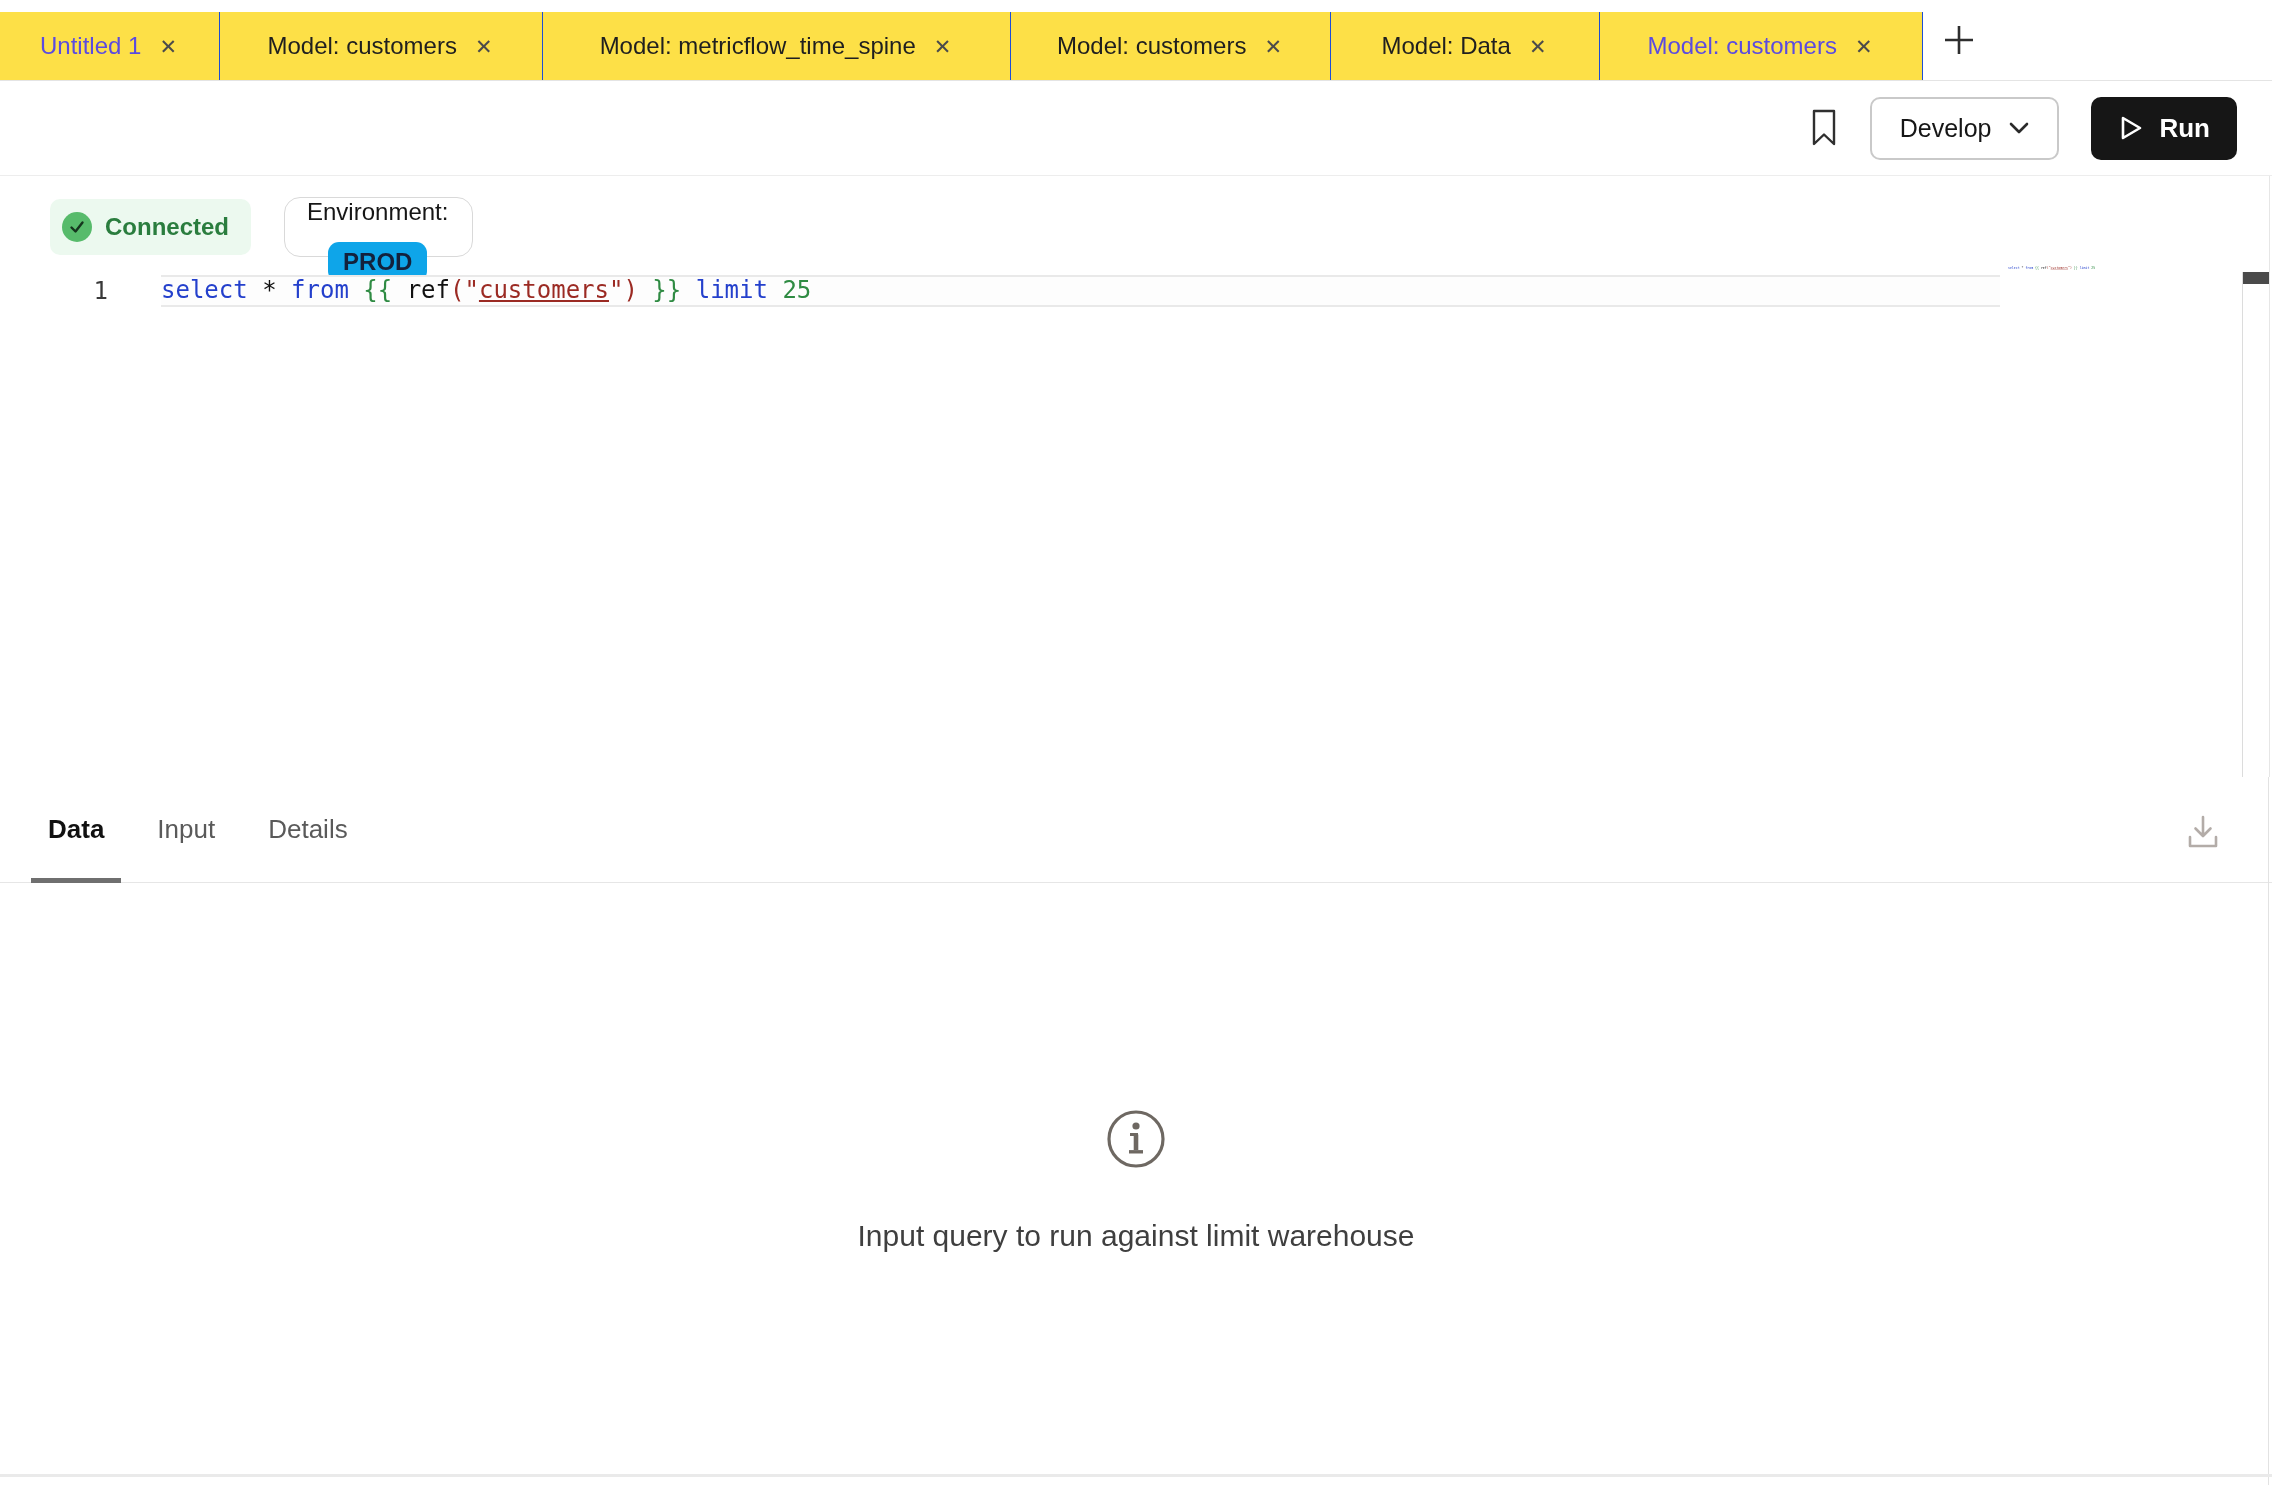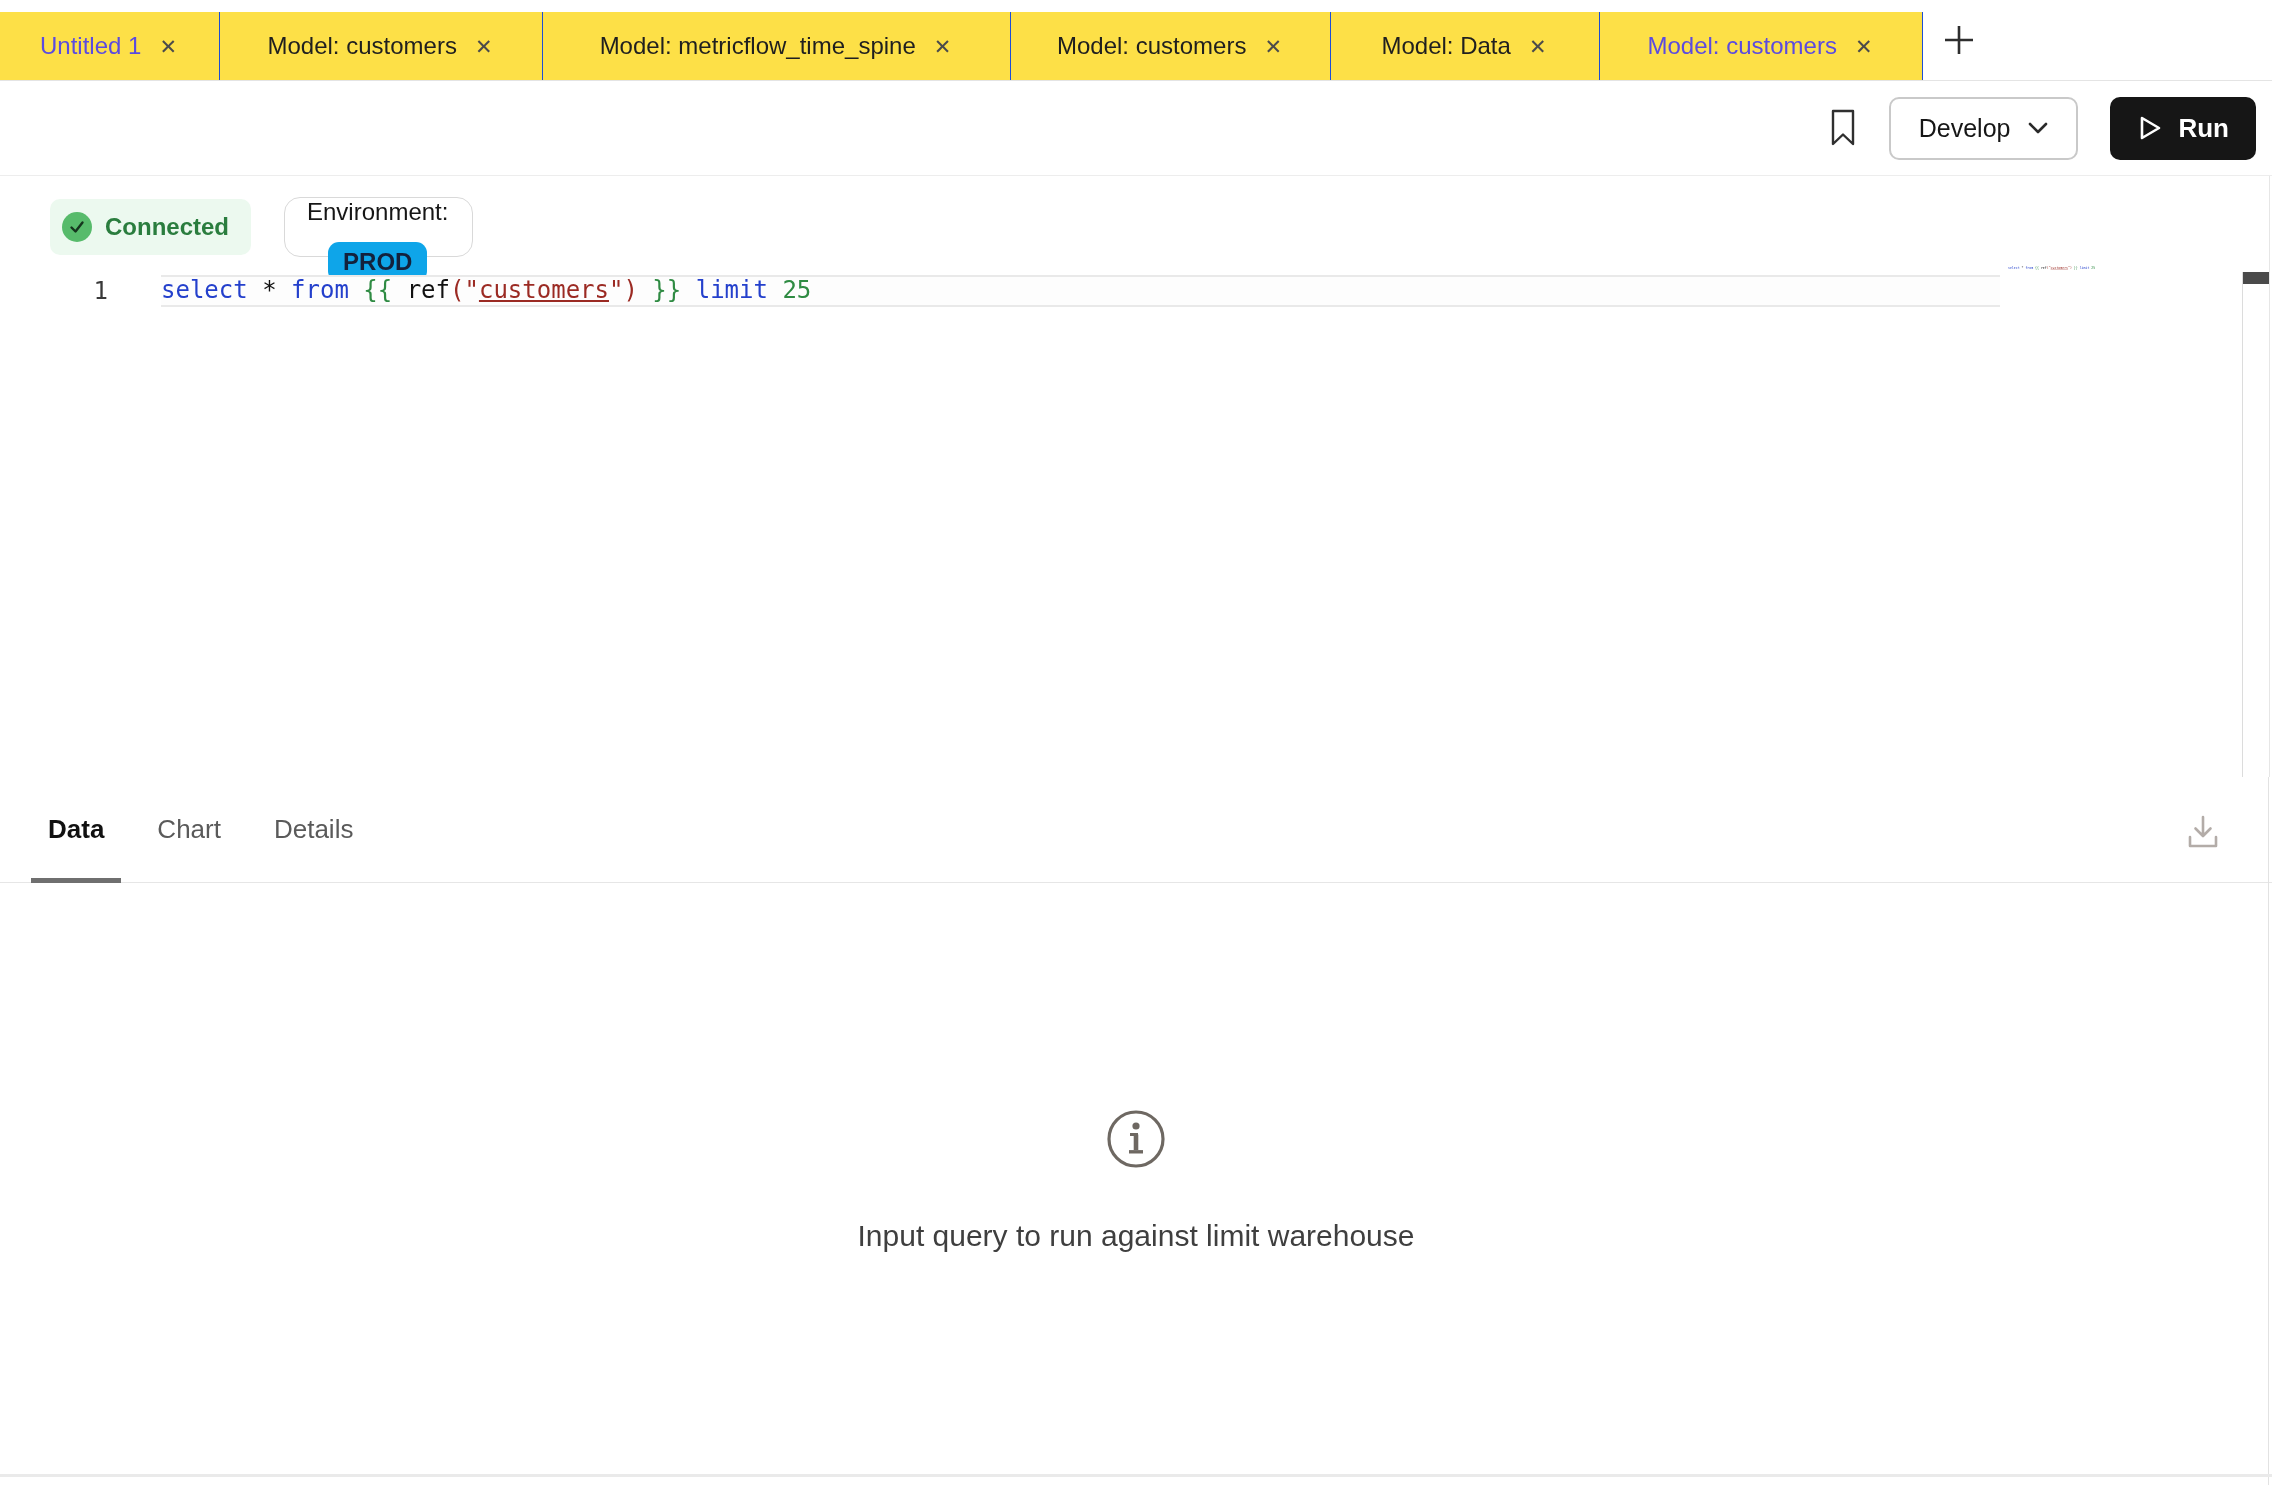--- a/index.html
+++ b/index.html
@@ -14,21 +14,21 @@
   .tab {
     display:flex; align-items:center; justify-content:center; gap:16px;
     border-right:1px solid #1d4ed8; font-size:24px; color:#1f1f1f;
     white-space:nowrap; cursor:pointer; background:#fde047;margin-top:12px;
   }
   .tab.modified .tab-label, .tab.active .tab-label { color:#5b4be0; }
   .tab-close { font-size:21px; color:#4b4b4b; line-height:1; padding:2px; }
   .tab-add { display:flex; align-items:center; justify-content:center; width:72px; cursor:pointer; }
 
   
-  .toolbar { height:95px; border-bottom:1px solid #ededed; display:flex; align-items:center; justify-content:flex-end; padding-right:16px; gap:32px; background:#fff; }
+  .toolbar { height:95px; border-bottom:1px solid #ededed; display:flex; align-items:center; justify-content:flex-end; padding-right:35px; gap:32px; background:#fff; }
   .bookmark { display:flex; align-items:center; cursor:pointer; }
   .develop-btn {
     display:flex; align-items:center; gap:18px; height:63px; padding:0 28px;
     background:#fff; border:2px solid #c9c9c9; border-radius:10px;
     font-family:inherit; font-size:25px; color:#161616; cursor:pointer;
   }
   .run-btn {
     display:flex; align-items:center; gap:15px; height:63px; padding:0 27px;
     background:#161616; border:none; border-radius:10px;
     font-family:inherit; font-size:26px; font-weight:600; color:#fff; cursor:pointer;
@@ -183,21 +183,21 @@
   </div>
   <div class="editor-right-edge"></div>
 </div>
 
 <div class="results-panel">
   <div class="panel-tabs">
     <div class="ptab active">
       <span>Data</span>
     </div>
     <div class="ptab">
-      <span>Chart</span>
+      <span>Input</span>
     </div>
     <div class="ptab">
       <span>Details</span>
     </div>
     <span class="download">
       <svg width="44" height="44" viewBox="0 0 44 44">
         <path d="M22 7 V25 M14.5 18.5 L22 26 L29.5 18.5" fill="none" stroke="#b3aca8" stroke-width="2.6" stroke-linecap="round" stroke-linejoin="round"></path>
         <path d="M9 27 V36 H35 V27" fill="none" stroke="#b3aca8" stroke-width="2.6" stroke-linecap="round" stroke-linejoin="round"></path>
       </svg>
     </span>

